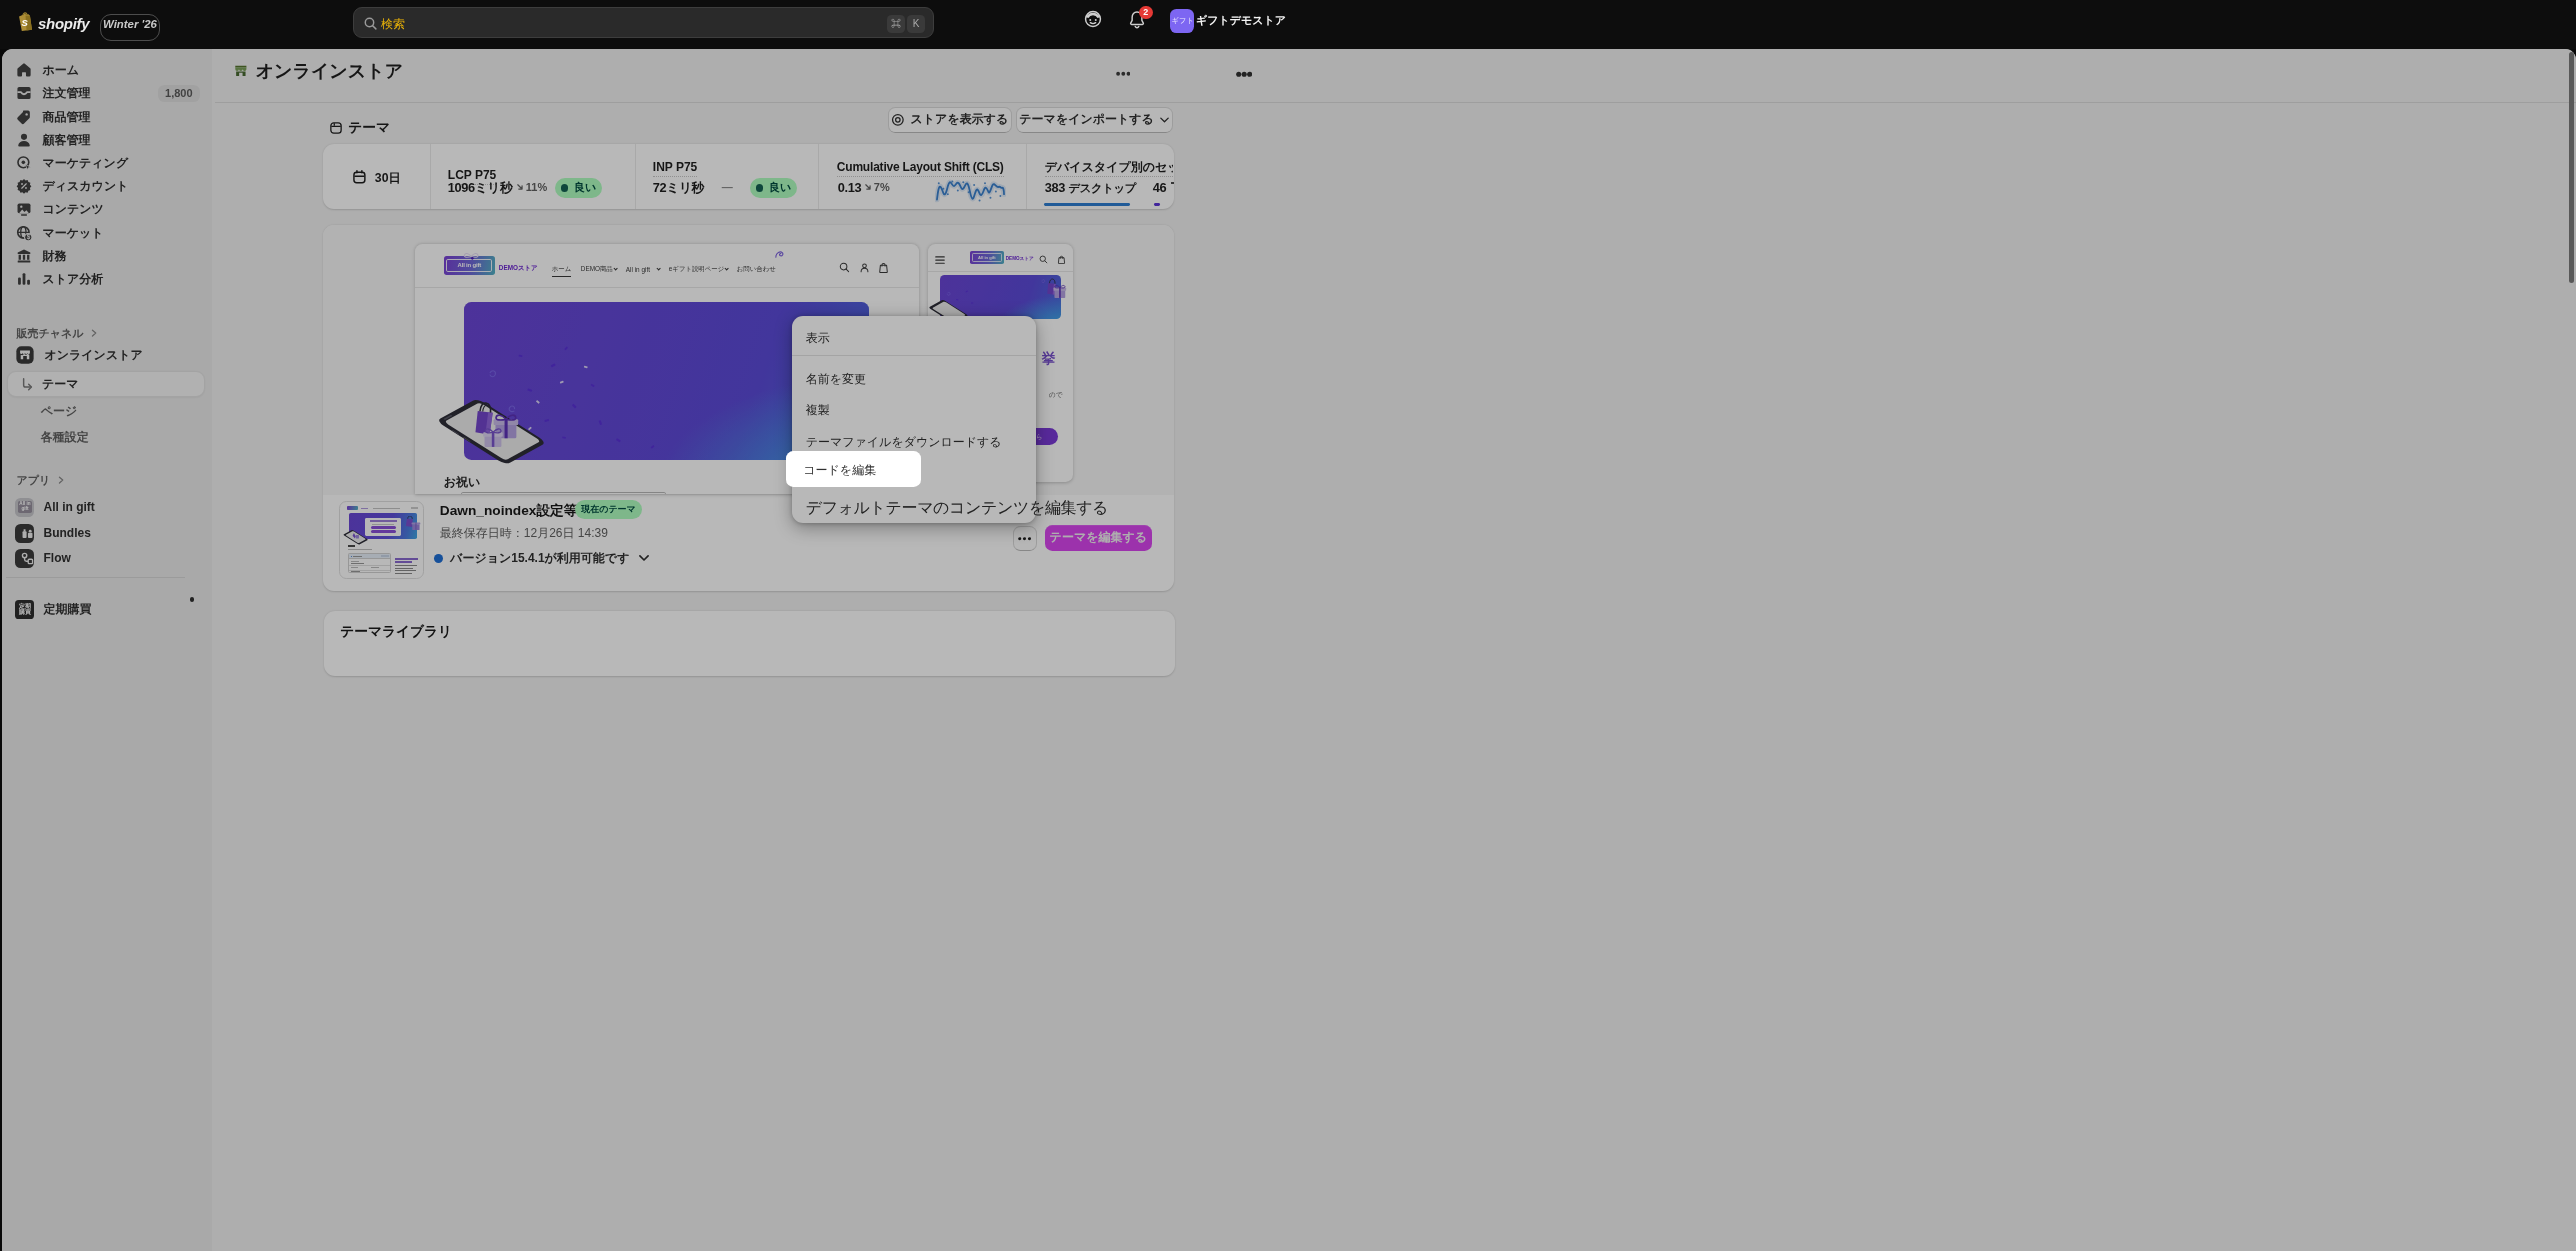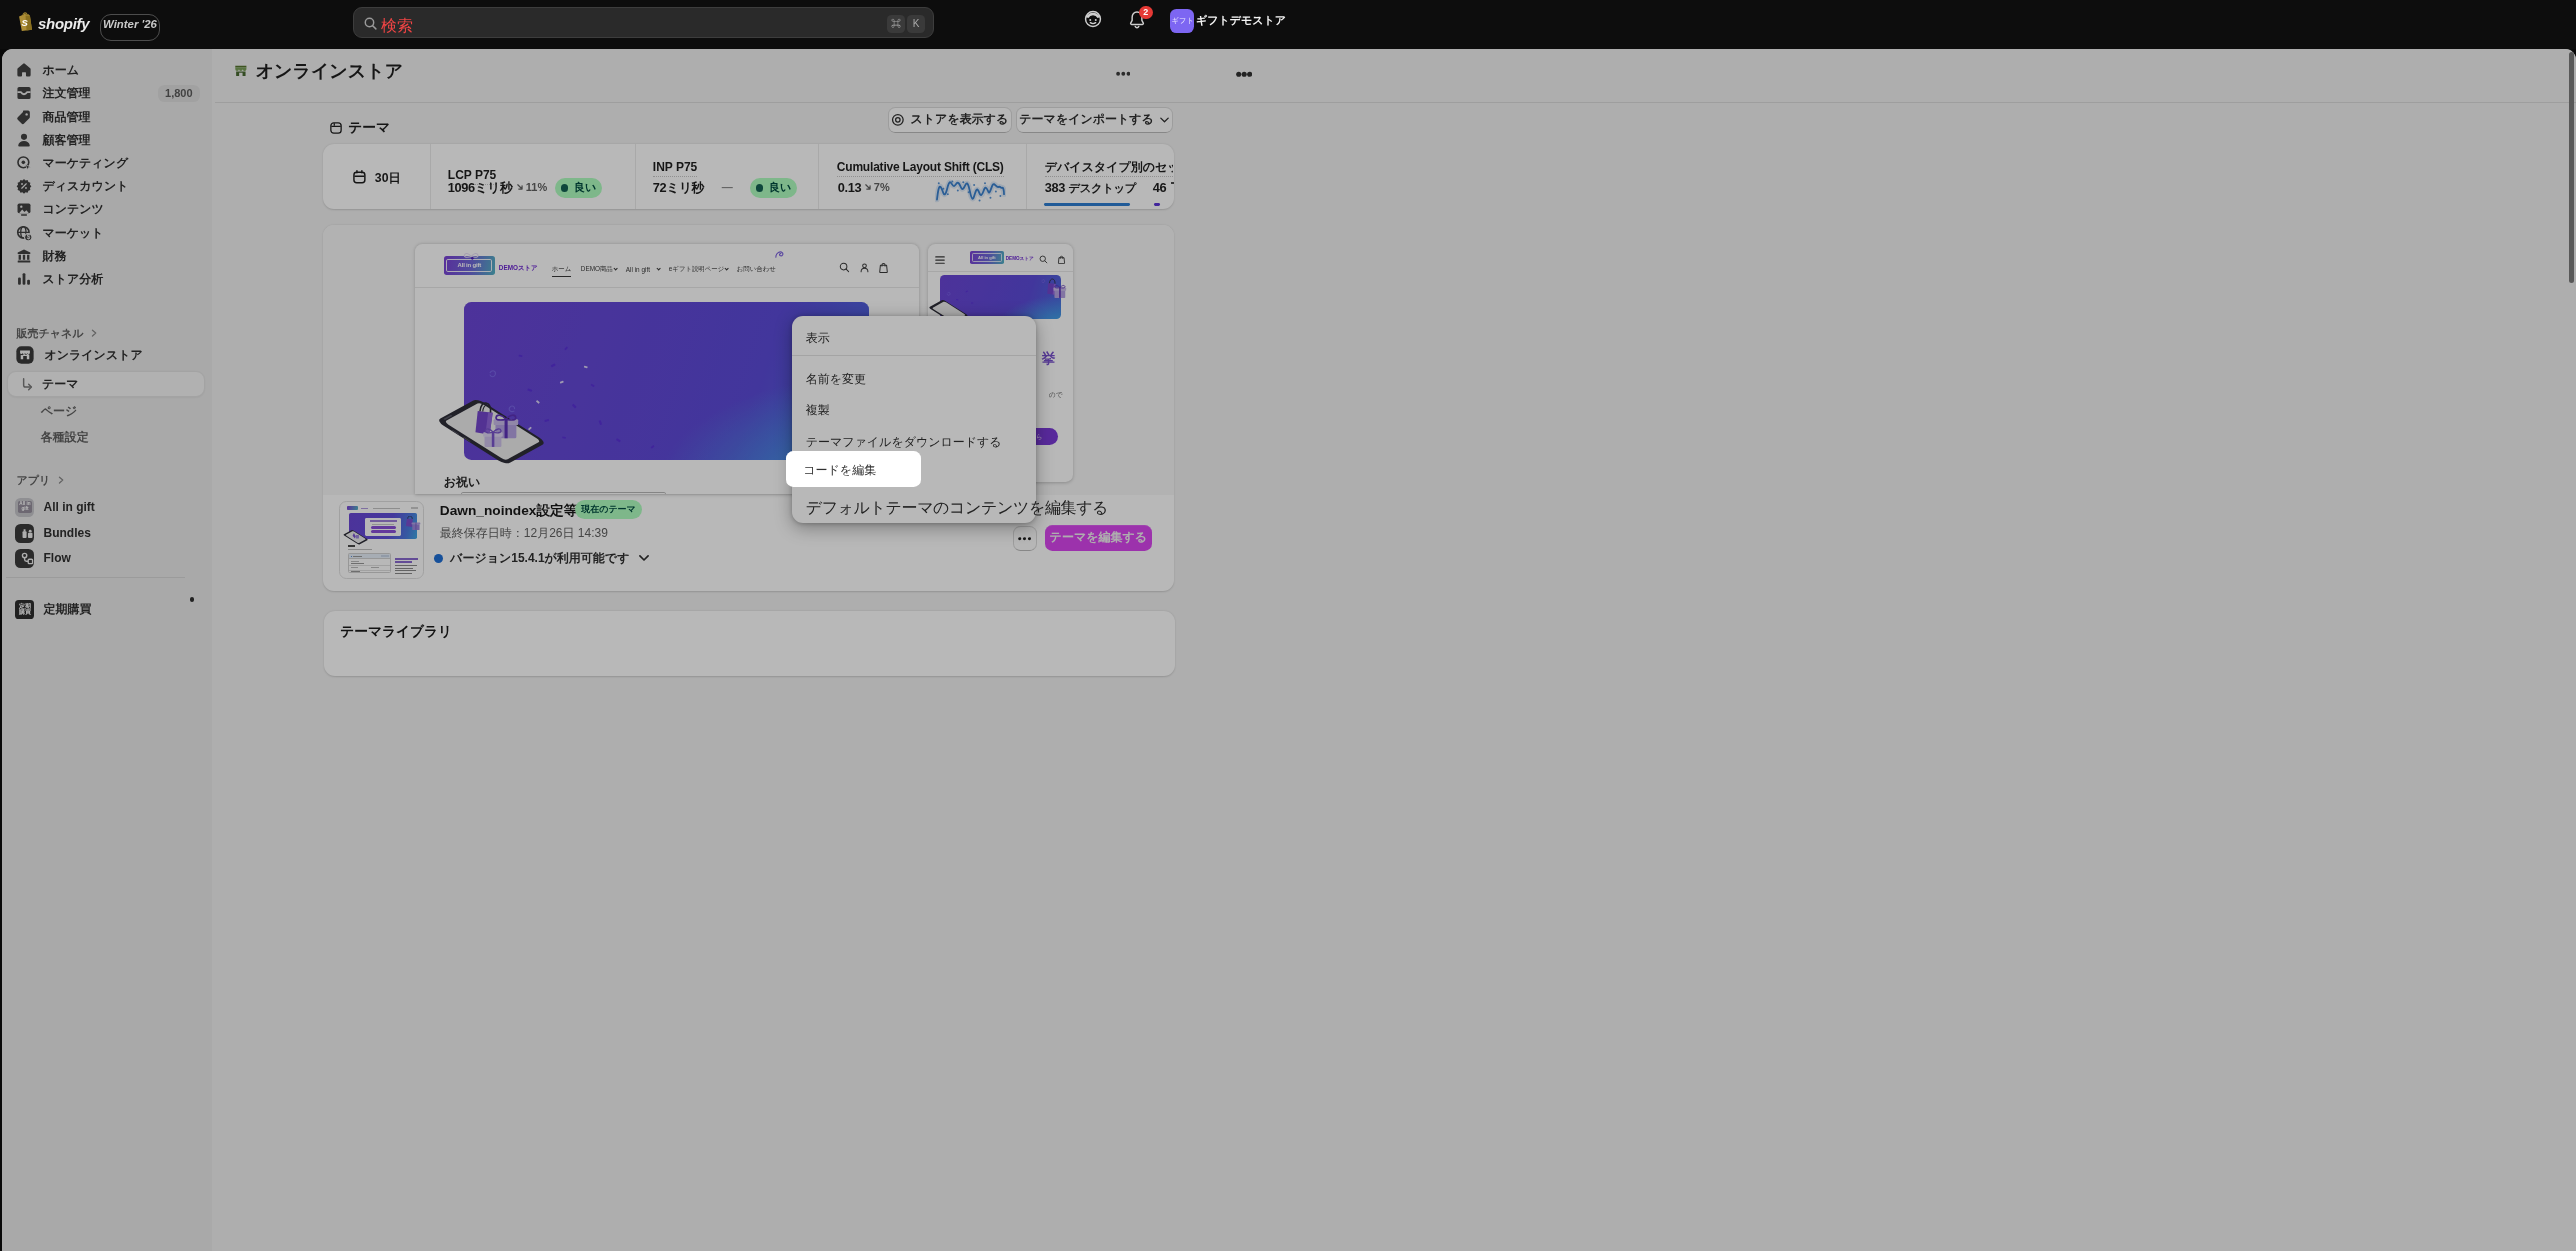--- a/index.html
+++ b/index.html
@@ -7,21 +7,21 @@
     font-family:"Liberation Sans", sans-serif; -webkit-font-smoothing:antialiased; }
 
   
   #topbar { position:absolute; left:0; top:0; width:1288px; height:49px; background:#0d0d0d; z-index:5;}
   .logobag { position:absolute; left:17.3px; top:12px; width:16.4px; height:19px;}
   .sh-word { position:absolute; left:38px; top:14.6px; color:#ececec; font-size:15px; font-weight:bold; font-style:italic; letter-spacing:-0.3px;}
   .winter { position:absolute; left:100px; top:13.7px; width:60px; height:27px; border:1.4px solid #4d4d4d; border-radius:11px;
      color:#c9c9c9; font-size:11.4px; font-style:italic; font-weight:600; text-align:center; line-height:18px; white-space:nowrap;}
   #searchbox { position:absolute; left:353px; top:7.3px; width:581px; height:31px; background:#2a2a2a; border:0.9px solid #3d3d3d; border-radius:9px;}
   #searchbox .sicon { position:absolute; left:10px; top:9px;}
-  #searchbox .ph { position:absolute; left:27px; top:8.2px; color:#ef4444; font-size:16px;}
+  #searchbox .ph { position:absolute; left:27px; top:8.2px; color:#eab308; font-size:12px;}
   .key { position:absolute; top:6.4px; width:18px; height:18px; background:#3a3a3a; border-radius:4.6px; color:#aaa; font-size:10px; text-align:center; line-height:18px;}
   .face { position:absolute; left:1083px; top:9px;}
   .bell { position:absolute; left:1128px; top:10px;}
   .bellbadge { position:absolute; left:1139px; top:5.5px; min-width:13.7px; height:13.7px; background:#e53935; border-radius:7.3px; color:#fff; font-size:9px; font-weight:bold; text-align:center; line-height:13.7px; padding:0 1.8px;}
   .avatar { position:absolute; left:1170px; top:9px; width:24px; height:24px; background:#7d66f2; border-radius:6.4px; color:#e9e4ff; font-size:7.3px; text-align:right; line-height:24px; white-space:nowrap; overflow:hidden;}
   .shopname { position:absolute; left:1196px; top:12.8px; color:#f4f4f4; font-size:11px; font-weight:600; white-space:nowrap;}
 
   
   #frame { position:absolute; left:1.8px; top:49px; right:0; bottom:0; border-top-left-radius:11px; border-top-right-radius:11px; overflow:hidden; background:#f1f1f1;}
 

